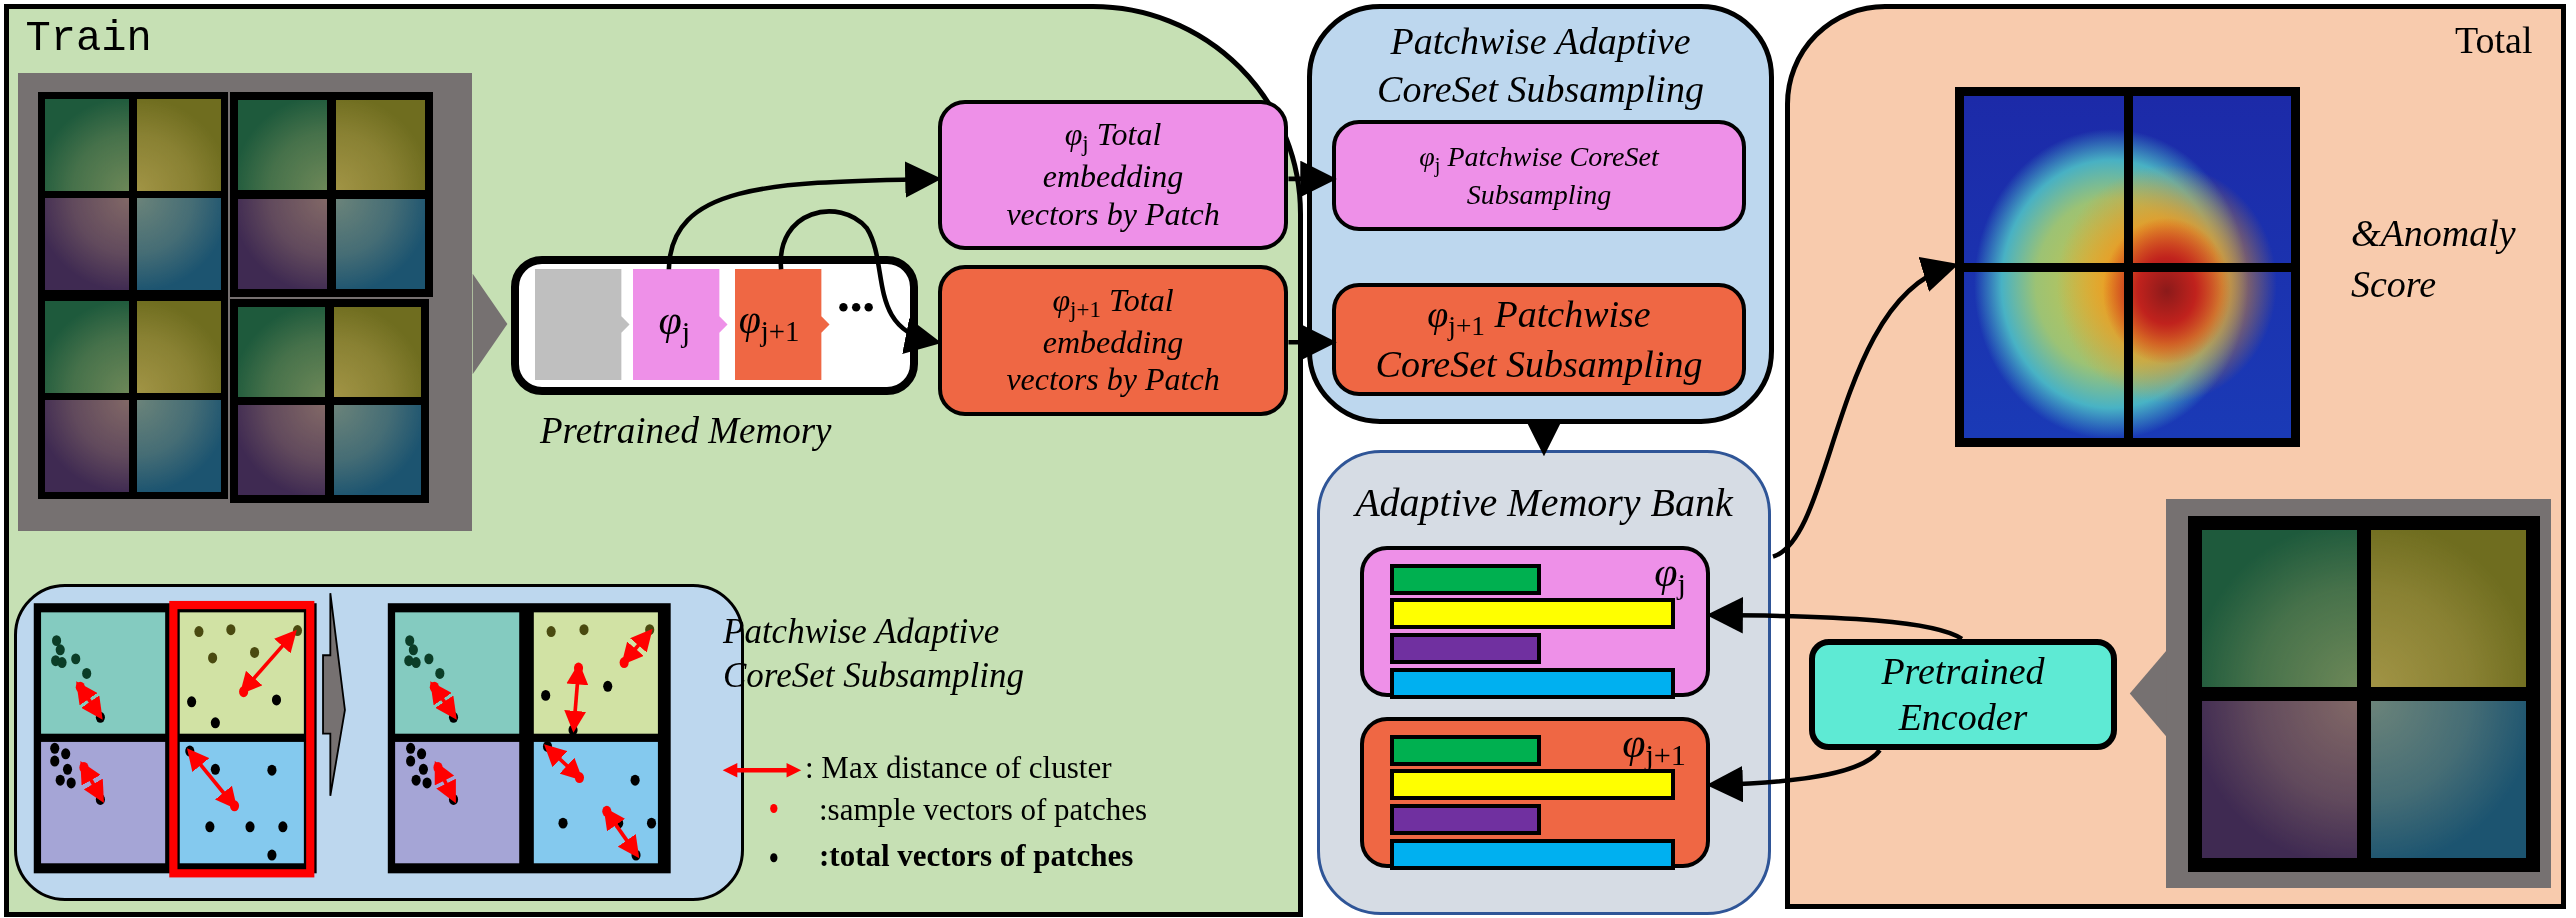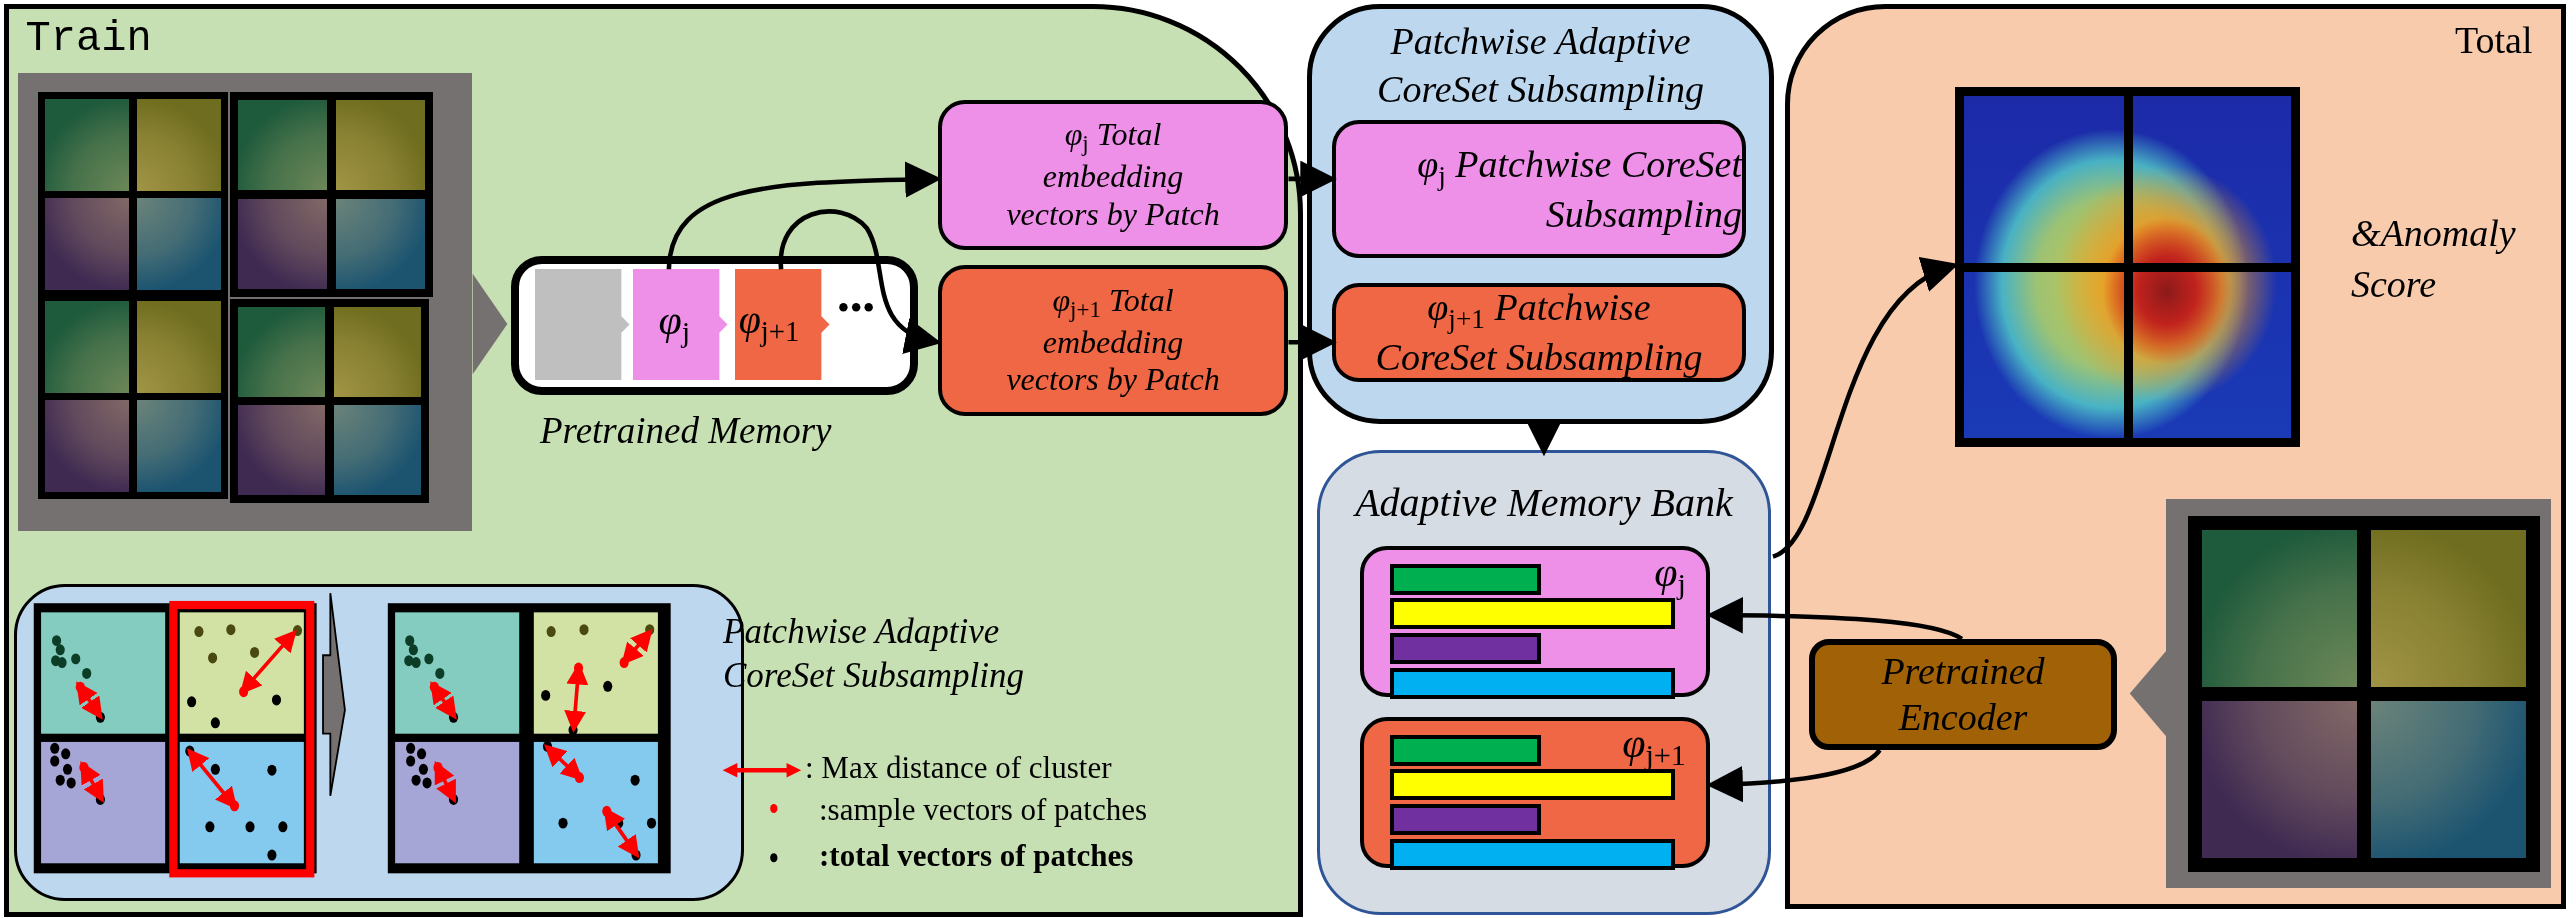--- a/index.html
+++ b/index.html
@@ -16,21 +16,21 @@
   .test-panel { left: 1785px; top: 3.7px; width: 781px; height: 905px; background: #f8cbad;
                 border-radius: 100px 0 0 0; }
   .label { position: absolute; color: #000; white-space: nowrap; }
   .title-plain { font-size: 42px; }
   .ital { font-style: italic; }
   .box { position: absolute; box-sizing: border-box; border: 4.6px solid #000; border-radius: 27px;
          display: flex; flex-direction: column; align-items: center; justify-content: center;
          text-align: center; font-style: italic; font-size: 32px; line-height: 1.18; color: #000; }
   .pink { background: #ee90e8; }
   .orange { background: #ef6744; }
-  .white { background: #a16207; }
+  .white { background: #5eead4; }
   .phi { font-style: italic; }
   .sub { font-style: normal; font-size: 0.72em; vertical-align: -0.28em; }
   .frame-gray { position: absolute; background: #767171; }
   .tile-grid { position: absolute; background: #000; display: grid; box-sizing: border-box; }
   .tile { position: relative; overflow: hidden; }
   .bar { position: absolute; box-sizing: border-box; border: 4.6px solid #000; }
   svg { position: absolute; left: 0; top: 0; overflow: visible; }
 </style>
 </head>
 <body>
@@ -220,25 +220,25 @@
   </svg>
   <div class="label" style="left:805px; top:750px; font-size:31px;">: Max distance of cluster</div>
   <div class="label" style="left:819px; top:792px; font-size:31px;">:sample vectors of patches</div>
   <div class="label" style="left:819px; top:838px; font-size:31px;font-weight:bold;">:total vectors of patches</div>
 </div>
 
 <div class="label ital" style="left:1307px; top:18px; width:467px; text-align:center; font-size:38px; line-height:1.25;">
   <div>Patchwise Adaptive</div>
   <div>CoreSet Subsampling</div>
 </div>
-<div class="box pink" style="left:1332px; top:120px; width:414px; height:138px; font-size:38px;align-items:flex-end;">
+<div class="box pink" style="left:1332px; top:120px; width:414px; height:111px; font-size:28px;">
   <div><span class="phi">φ</span><span class="sub">j</span> <span>Patchwise CoreSet</span></div>
   <div>Subsampling</div>
 </div>
-<div class="box orange" style="left:1332px; top:283px; width:414px; height:99px; font-size:38px;">
+<div class="box orange" style="left:1332px; top:283px; width:414px; height:113px; font-size:38px;">
   <div><span class="phi">φ</span><span class="sub">j+1</span> <span>Patchwise</span></div>
   <div>CoreSet Subsampling</div>
 </div>
 
 <div class="label ital" style="left:1317px; top:479px; width:454px; text-align:center; font-size:40px;font-family:Liberation Serif, serif;">Adaptive Memory Bank</div>
 <div id="memory-banks">
     <div class="abs" style="left: 1360px; top: 546px; width: 350px; height: 151px; box-sizing: border-box; border: 4.6px solid rgb(0, 0, 0); border-radius: 27px; background: rgb(238, 144, 232);">
       <div class="label" style="right: 20px; top: -1.8px; font-size: 42px;"><span class="phi">φ</span><span class="sub">j</span></div>
       <div class="bar" style="left: 25.6px; top: 13.7px; height: 31px; width: 151px; background: rgb(0, 176, 80);"></div>
       <div class="bar" style="left: 25.6px; top: 48px; height: 31px; width: 285px; background: rgb(255, 255, 0);"></div>

